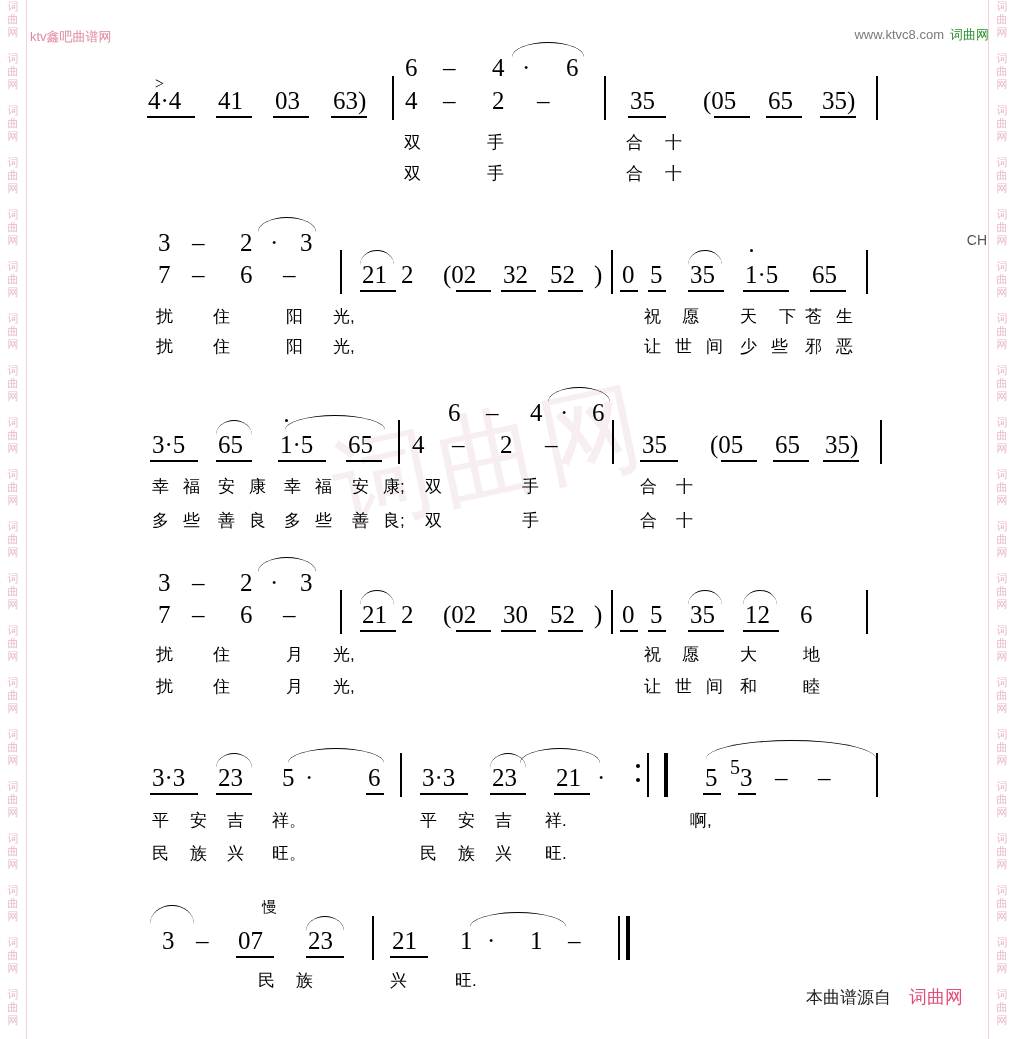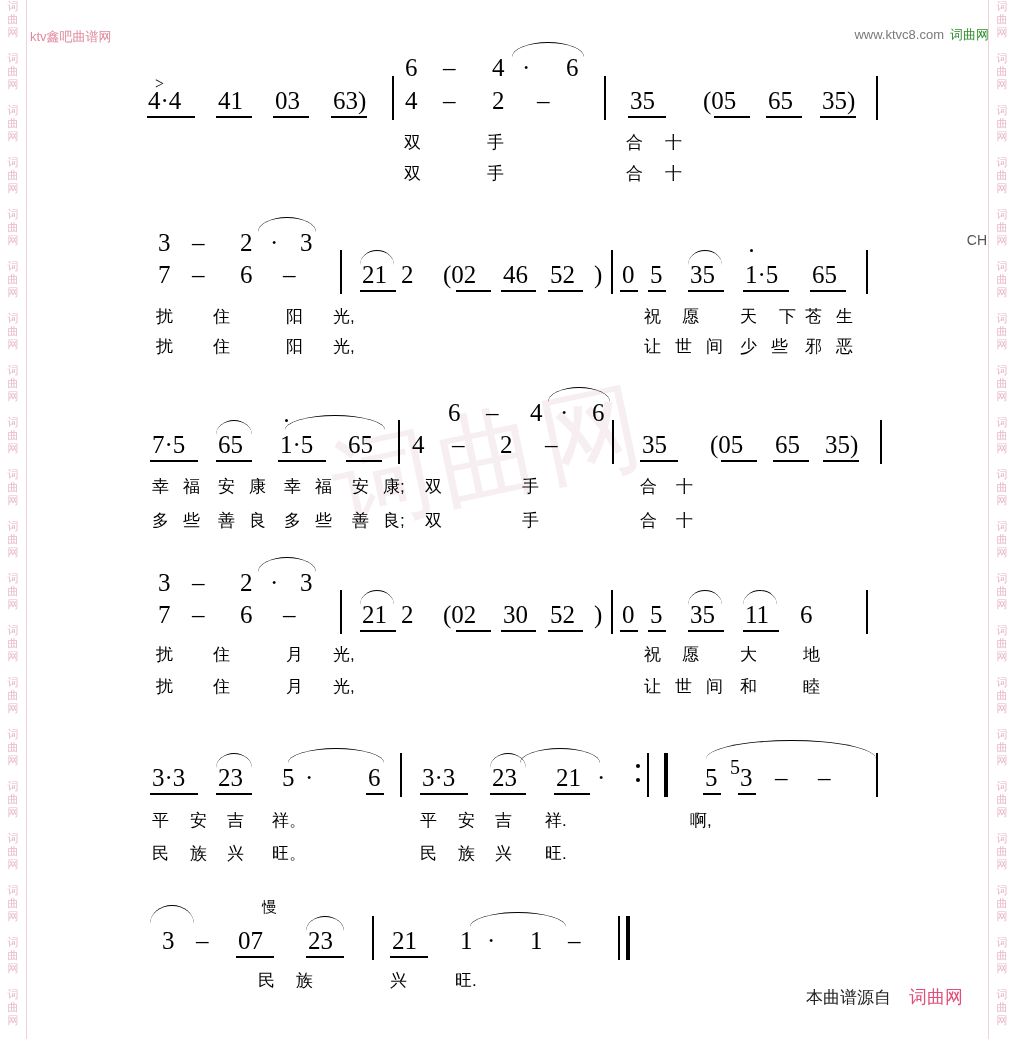--- a/index.html
+++ b/index.html
@@ -426,21 +426,21 @@
       <div class="tok" style="left:240px; top:262px;">6</div>
       <div class="tok" style="left:283px; top:262px;">–</div>
       <div class="bar" style="left:340px; top:250px; height:44px;"></div>
 
       <div class="tok" style="left:362px; top:262px;">21</div>
       <div class="beam" style="left:360px; top:290px; width:36px;"></div>
       <div class="slur" style="left:360px; top:250px; width:34px;"></div>
       <div class="tok" style="left:401px; top:262px;">2</div>
       <div class="tok" style="left:443px; top:262px;">(02</div>
       <div class="beam" style="left:456px; top:290px; width:35px;"></div>
-      <div class="tok" style="left:503px; top:262px;">46</div>
+      <div class="tok" style="left:503px; top:262px;">32</div>
       <div class="beam" style="left:501px; top:290px; width:35px;"></div>
       <div class="tok" style="left:550px; top:262px;">52</div>
       <div class="beam" style="left:548px; top:290px; width:35px;"></div>
       <div class="tok" style="left:594px; top:262px;">)</div>
       <div class="bar" style="left:611px; top:250px; height:44px;"></div>
 
       <div class="tok" style="left:622px; top:262px;">0</div>
       <div class="beam" style="left:620px; top:290px; width:18px;"></div>
       <div class="tok" style="left:650px; top:262px;">5</div>
       <div class="beam" style="left:648px; top:290px; width:18px;"></div>
@@ -472,21 +472,21 @@
       <div class="tok lyric" style="left:644px; top:338px;">让</div>
       <div class="tok lyric" style="left:675px; top:338px;">世</div>
       <div class="tok lyric" style="left:706px; top:338px;">间</div>
       <div class="tok lyric" style="left:740px; top:338px;">少</div>
       <div class="tok lyric" style="left:771px; top:338px;">些</div>
       <div class="tok lyric" style="left:805px; top:338px;">邪</div>
       <div class="tok lyric" style="left:836px; top:338px;">恶</div>
     </div>
 
     <div class="sysrow">
-      <div class="tok" style="left:152px; top:432px;">7·5</div>
+      <div class="tok" style="left:152px; top:432px;">3·5</div>
       <div class="beam" style="left:150px; top:460px; width:48px;"></div>
       <div class="tok" style="left:218px; top:432px;">65</div>
       <div class="beam" style="left:216px; top:460px; width:36px;"></div>
       <div class="slur" style="left:216px; top:420px; width:36px;"></div>
       <div class="tok" style="left:280px; top:432px;">1·5</div>
       <div class="dot" style="left:285px; top:419px;"></div>
       <div class="beam" style="left:278px; top:460px; width:48px;"></div>
       <div class="tok" style="left:348px; top:432px;">65</div>
       <div class="beam" style="left:346px; top:460px; width:36px;"></div>
       <div class="slur" style="left:285px; top:415px; width:100px;"></div>
@@ -569,21 +569,21 @@
       <div class="tok" style="left:594px; top:602px;">)</div>
       <div class="bar" style="left:611px; top:590px; height:44px;"></div>
 
       <div class="tok" style="left:622px; top:602px;">0</div>
       <div class="beam" style="left:620px; top:630px; width:18px;"></div>
       <div class="tok" style="left:650px; top:602px;">5</div>
       <div class="beam" style="left:648px; top:630px; width:18px;"></div>
       <div class="tok" style="left:690px; top:602px;">35</div>
       <div class="beam" style="left:688px; top:630px; width:36px;"></div>
       <div class="slur" style="left:688px; top:590px; width:34px;"></div>
-      <div class="tok" style="left:745px; top:602px;">11</div>
+      <div class="tok" style="left:745px; top:602px;">12</div>
       <div class="beam" style="left:743px; top:630px; width:36px;"></div>
       <div class="slur" style="left:743px; top:590px; width:34px;"></div>
       <div class="tok" style="left:800px; top:602px;">6</div>
       <div class="bar" style="left:866px; top:590px; height:44px;"></div>
 
       <div class="tok lyric" style="left:156px; top:646px;">扰</div>
       <div class="tok lyric" style="left:213px; top:646px;">住</div>
       <div class="tok lyric" style="left:286px; top:646px;">月</div>
       <div class="tok lyric" style="left:333px; top:646px;">光,</div>
       <div class="tok lyric" style="left:644px; top:646px;">祝</div>

